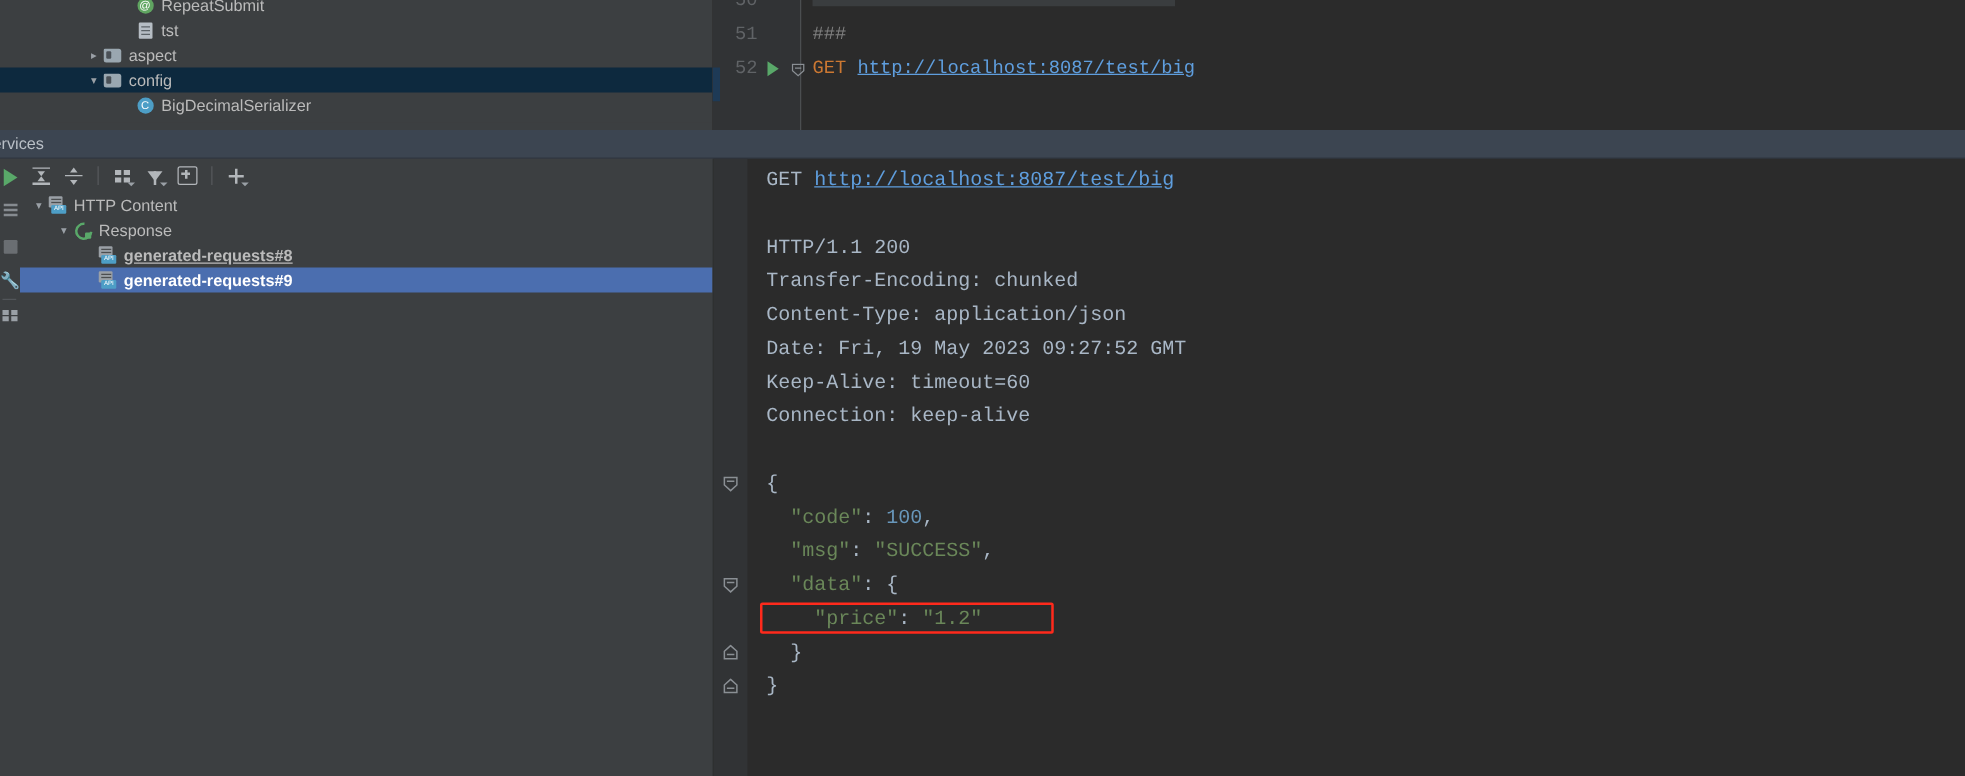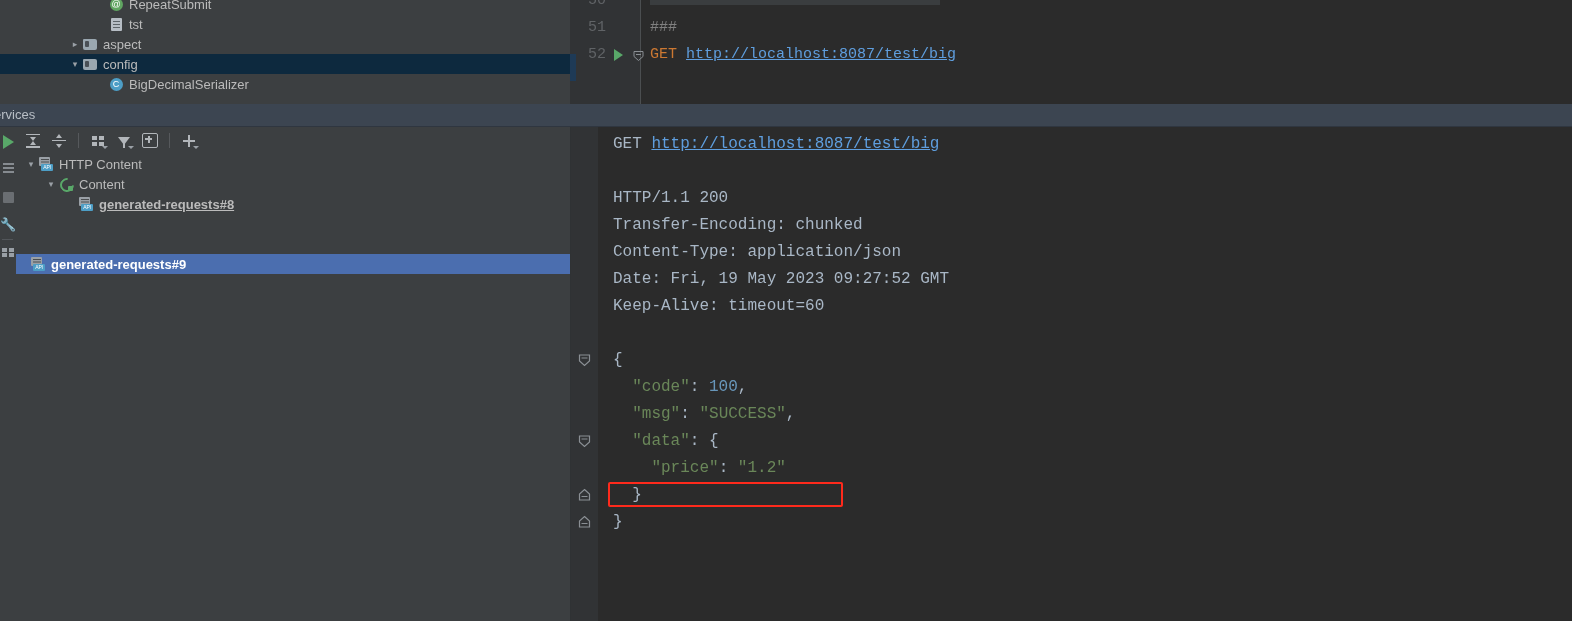--- a/index.html
+++ b/index.html
@@ -679,33 +679,33 @@
               <span class="tagapi">API</span>
             </span>
           </span>
           <span class="slabel">HTTP Content</span>
         </div>
         <div class="svc-row" style="padding-left: 28px;">
           <span class="sarrow">▾</span>
           <span class="sicon">
             <span class="ic-finished"></span>
           </span>
-          <span class="slabel">Content</span>
+          <span class="slabel">Response</span>
         </div>
         <div class="svc-row bold" style="padding-left: 48px; text-decoration: underline;">
           <span class="sarrow"></span>
           <span class="sicon">
             <span class="ic-api">
               <span class="sheet"></span>
               <span class="tagapi">API</span>
             </span>
           </span>
           <span class="slabel">generated-requests#8</span>
         </div>
-        <div class="svc-row selected bold" style=" margin-top: 40px;">
+        <div class="svc-row selected bold" style="padding-left: 48px;">
           <span class="sarrow"></span>
           <span class="sicon">
             <span class="ic-api">
               <span class="sheet"></span>
               <span class="tagapi">API</span>
             </span>
           </span>
           <span class="slabel">generated-requests#9</span>
         </div>
       </div>
@@ -714,20 +714,21 @@
   <div class="resp-pane">
     <div class="resp-gutter"></div>
     <div class="resp-lines" id="resp-lines" style="top: 3px;">
         <div class="resp-line"><span class="c-gray">GET </span><span class="c-link">http://localhost:8087/test/big</span></div>
         <div class="resp-line"></div>
         <div class="resp-line"><span class="c-gray">HTTP/1.1 200</span></div>
         <div class="resp-line"><span class="c-gray">Transfer-Encoding: chunked</span></div>
         <div class="resp-line"><span class="c-gray">Content-Type: application/json</span></div>
         <div class="resp-line"><span class="c-gray">Date: Fri, 19 May 2023 09:27:52 GMT</span></div>
         <div class="resp-line"><span class="c-gray">Keep-Alive: timeout=60</span></div>
+        <div class="resp-line"><span class="c-gray">Connection: keep-alive</span></div>
         <div class="resp-line"></div>
         <div class="resp-line"><span class="fold-mark"><svg width="13" height="13" viewBox="0 0 13 13">
               <path d="M1.5 1.5 h10 v6 l-5 4.5 L1.5 7.5 z" fill="none" stroke="#8a8f94" stroke-width="1.2"></path>
               <path d="M3.5 4.5 h6" stroke="#8a8f94" stroke-width="1.2"></path>
             </svg></span><span class="c-gray">{</span></div>
         <div class="resp-line"><span class="c-green">  "code"</span><span class="c-gray">: </span><span class="c-blue">100</span><span class="c-gray">,</span></div>
         <div class="resp-line"><span class="c-green">  "msg"</span><span class="c-gray">: </span><span class="c-green">"SUCCESS"</span><span class="c-gray">,</span></div>
         <div class="resp-line"><span class="fold-mark"><svg width="13" height="13" viewBox="0 0 13 13">
               <path d="M1.5 1.5 h10 v6 l-5 4.5 L1.5 7.5 z" fill="none" stroke="#8a8f94" stroke-width="1.2"></path>
               <path d="M3.5 4.5 h6" stroke="#8a8f94" stroke-width="1.2"></path>

